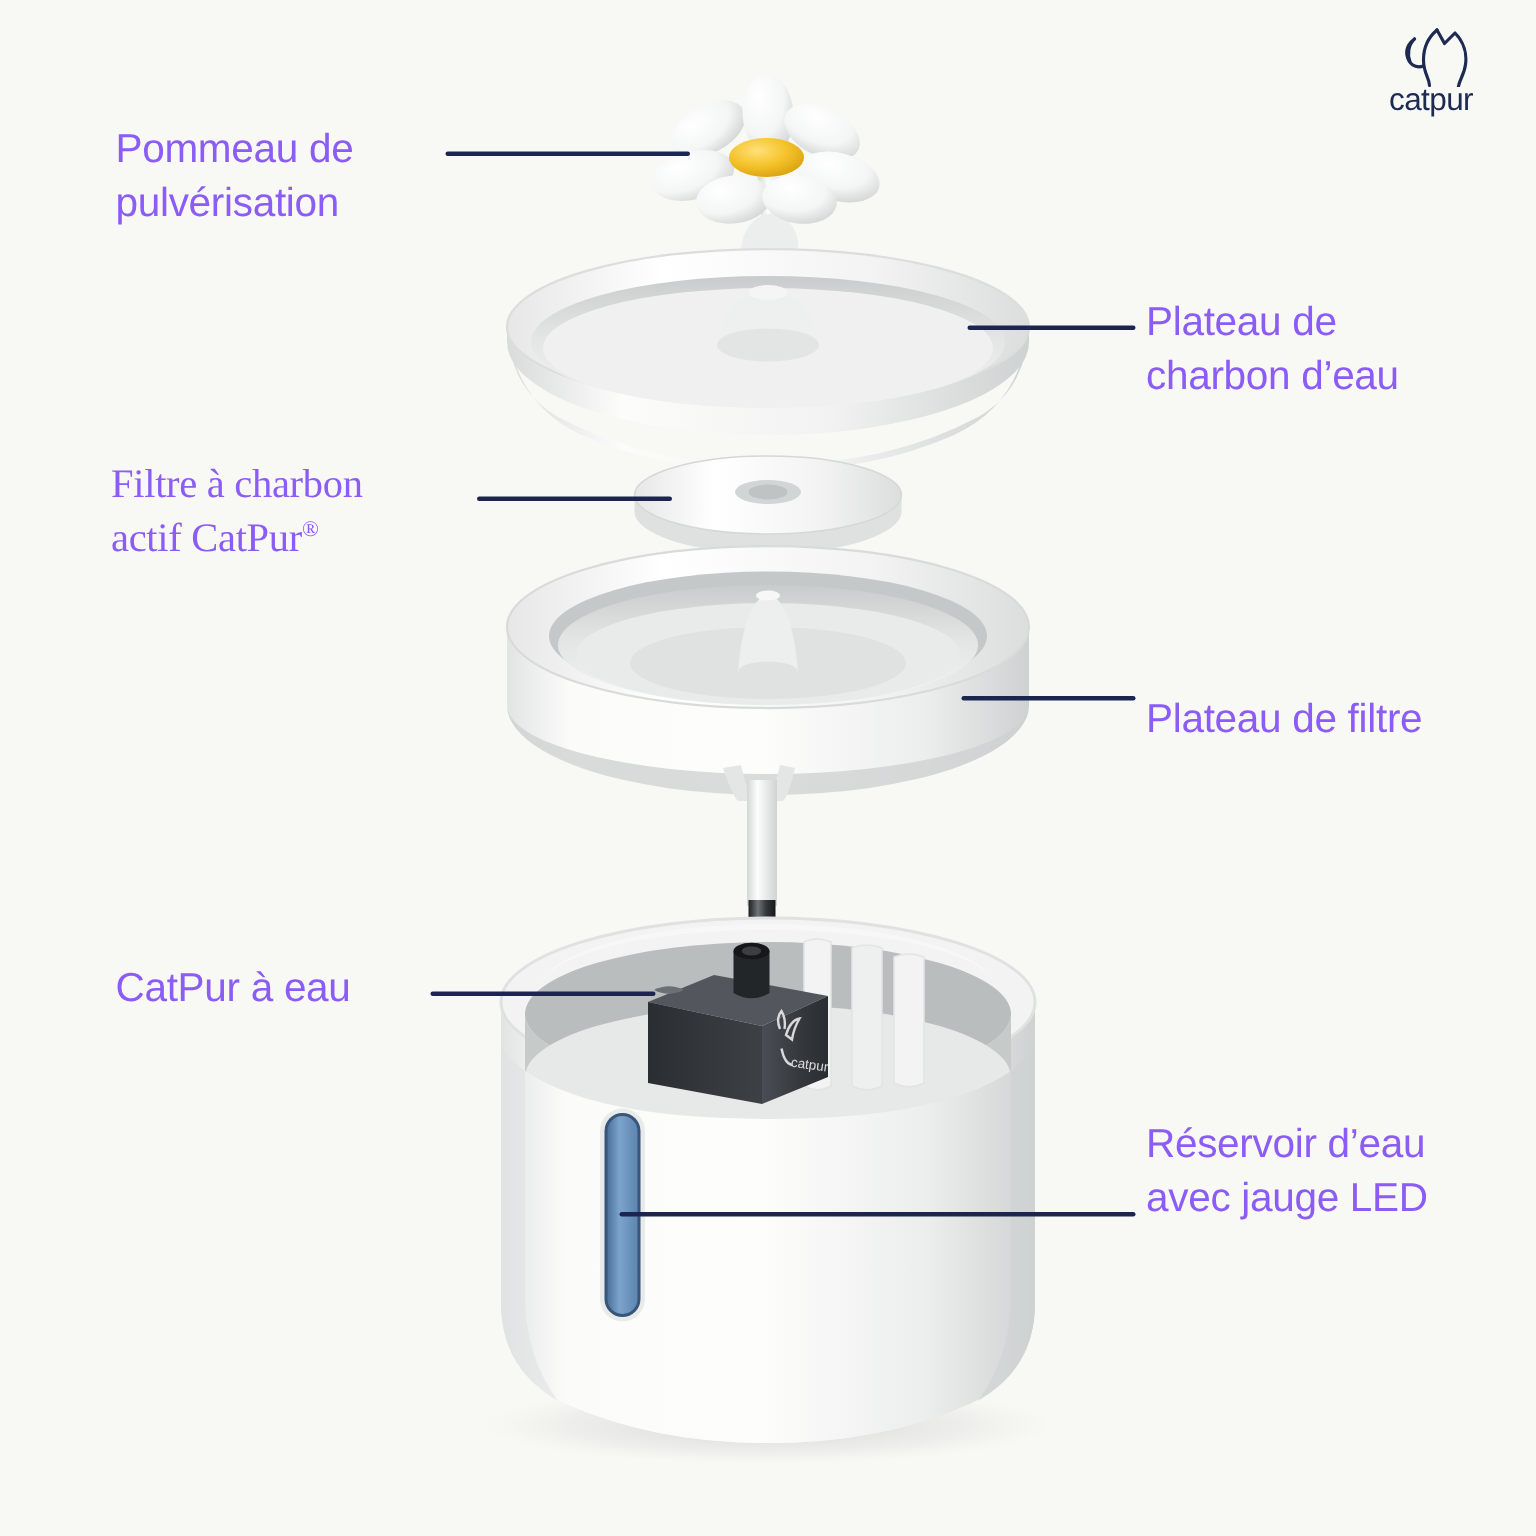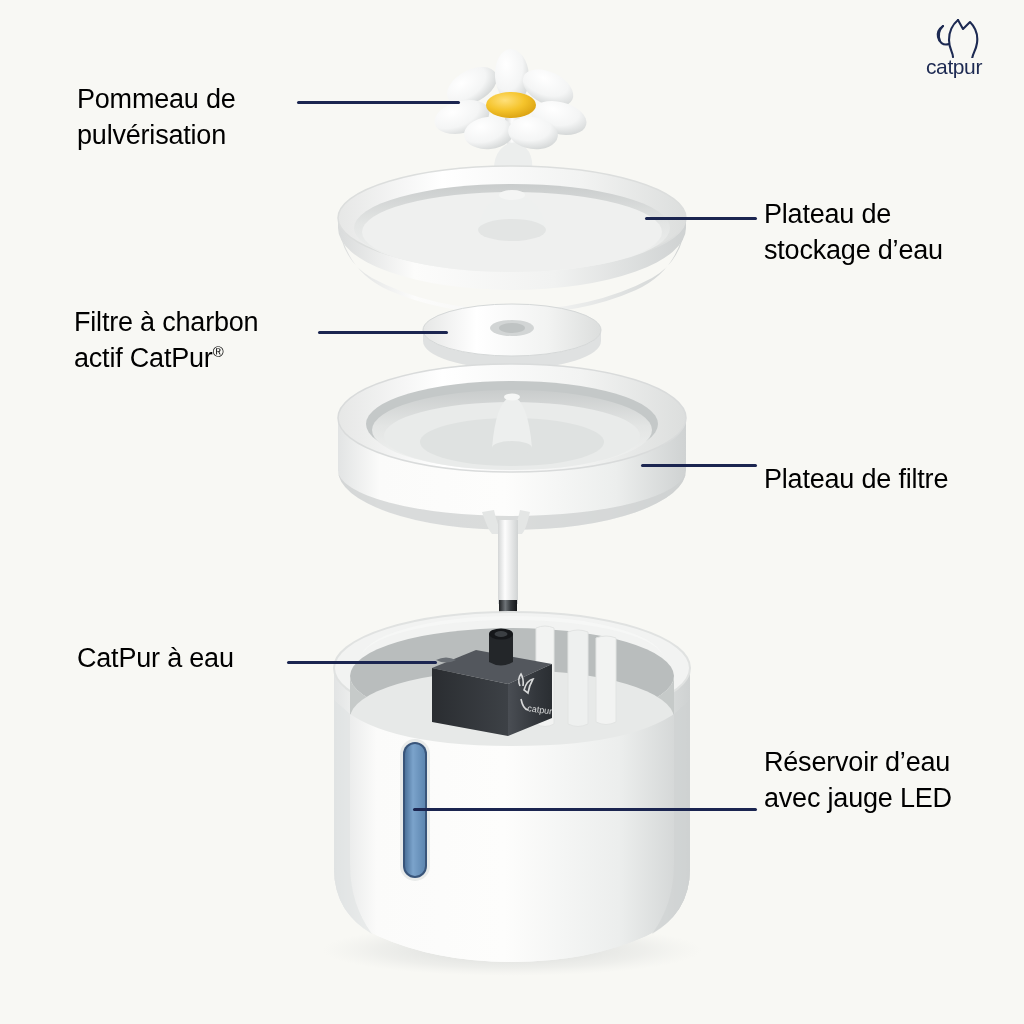--- a/index.html
+++ b/index.html
@@ -32,21 +32,21 @@
     font-family: "Liberation Sans", sans-serif;
     font-size: 21px;
     letter-spacing: -0.4px;
     color: #1d2a52;
     line-height: 1;
     margin-top: -2px;
   }
   
   .label {
     position: absolute;
-    color: #000000;
+    color: #8b5cf6;
     font-size: 27px;
     line-height: 1.32;
     letter-spacing: -0.2px;
     white-space: pre-line;
   }
   .label.left  { text-align: left; }
   .label.right { text-align: left; }
   .label sup {
     font-size: 0.55em;
     vertical-align: super;
@@ -297,23 +297,23 @@
         <path d="M37 12 c-4 4 -5 10 -3 15"></path>
       </g>
     </svg>
     <span class="wordmark">catpur</span>
   </div>
 
   <div class="label left" style="left:77px; top:82px;">Pommeau de
 pulvérisation</div>
 
   <div class="label right" style="left:764px; top:197px;">Plateau de
-stockage d’eau</div>
-
-  <div class="label left" style="left:74px; top:305px;"><span>Filtre à charbon
+charbon d’eau</div>
+
+  <div class="label left" style="left:74px; top:305px;font-family:Liberation Serif, serif;"><span>Filtre à charbon
 actif CatPur</span><sup>®</sup></div>
 
   <div class="label right" style="left:764px; top:462px;">Plateau de filtre</div>
 
   <div class="label left" style="left:77px; top:641px;">CatPur à eau</div>
 
   <div class="label right" style="left:764px; top:745px;">Réservoir d’eau
 avec jauge LED</div>
 
   <div class="leader" style="left:297px; top:101px;  width:163px;"></div>

